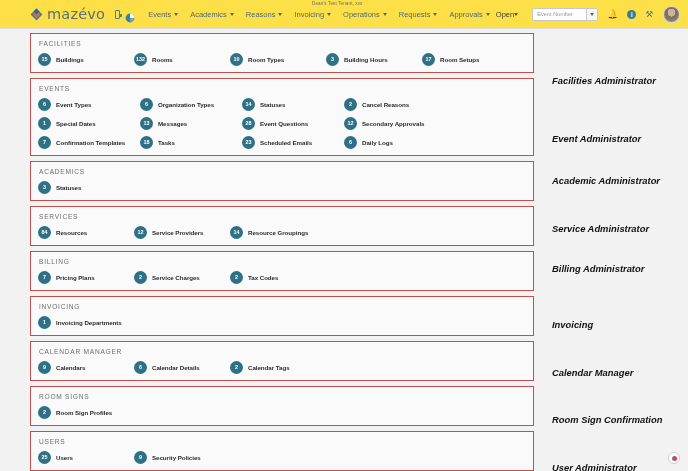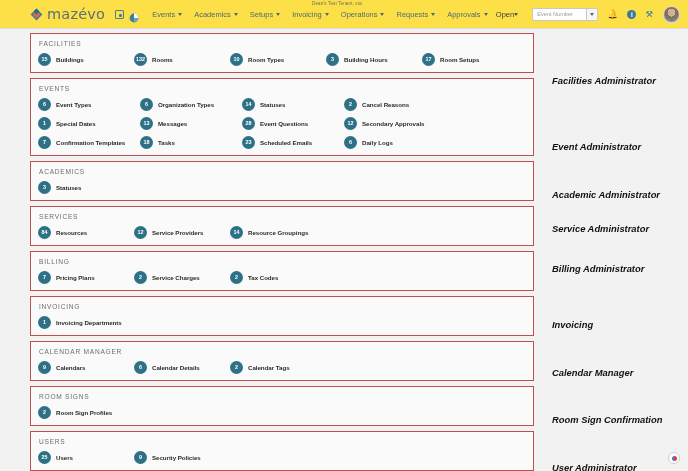--- a/index.html
+++ b/index.html
@@ -178,21 +178,21 @@
   <div class="nav-items">
     <span class="nav-item">
       <span>Events</span>
       <i class="caret"></i>
     </span>
     <span class="nav-item">
       <span>Academics</span>
       <i class="caret"></i>
     </span>
     <span class="nav-item">
-      <span>Setups</span>
+      <span>Reasons</span>
       <i class="caret"></i>
     </span>
     <span class="nav-item">
       <span>Invoicing</span>
       <i class="caret"></i>
     </span>
     <span class="nav-item">
       <span>Operations</span>
       <i class="caret"></i>
     </span>
@@ -409,22 +409,22 @@
         <span class="tile-label">Users</span>
       </div>
       <div class="tile">
         <span class="badge">9</span>
         <span class="tile-label">Security Policies</span>
       </div>
     </div>
   </div>
 
   <div class="annotation" style="top:46px">Facilities Administrator</div>
-  <div class="annotation" style="top:112px">Event Administrator</div>
-  <div class="annotation" style="top:160px">Academic Administrator</div>
+  <div class="annotation" style="top:104px">Event Administrator</div>
+  <div class="annotation" style="top:146px">Academic Administrator</div>
   <div class="annotation" style="top:194px">Service Administrator</div>
   <div class="annotation" style="top:234px">Billing Administrator</div>
   <div class="annotation" style="top:290px">Invoicing</div>
   <div class="annotation" style="top:338px">Calendar Manager</div>
   <div class="annotation" style="top:385px">Room Sign Confirmation</div>
   <div class="annotation" style="top:433px">User Administrator</div>
 
   <div id="cursor"></div>
 </div>
 

